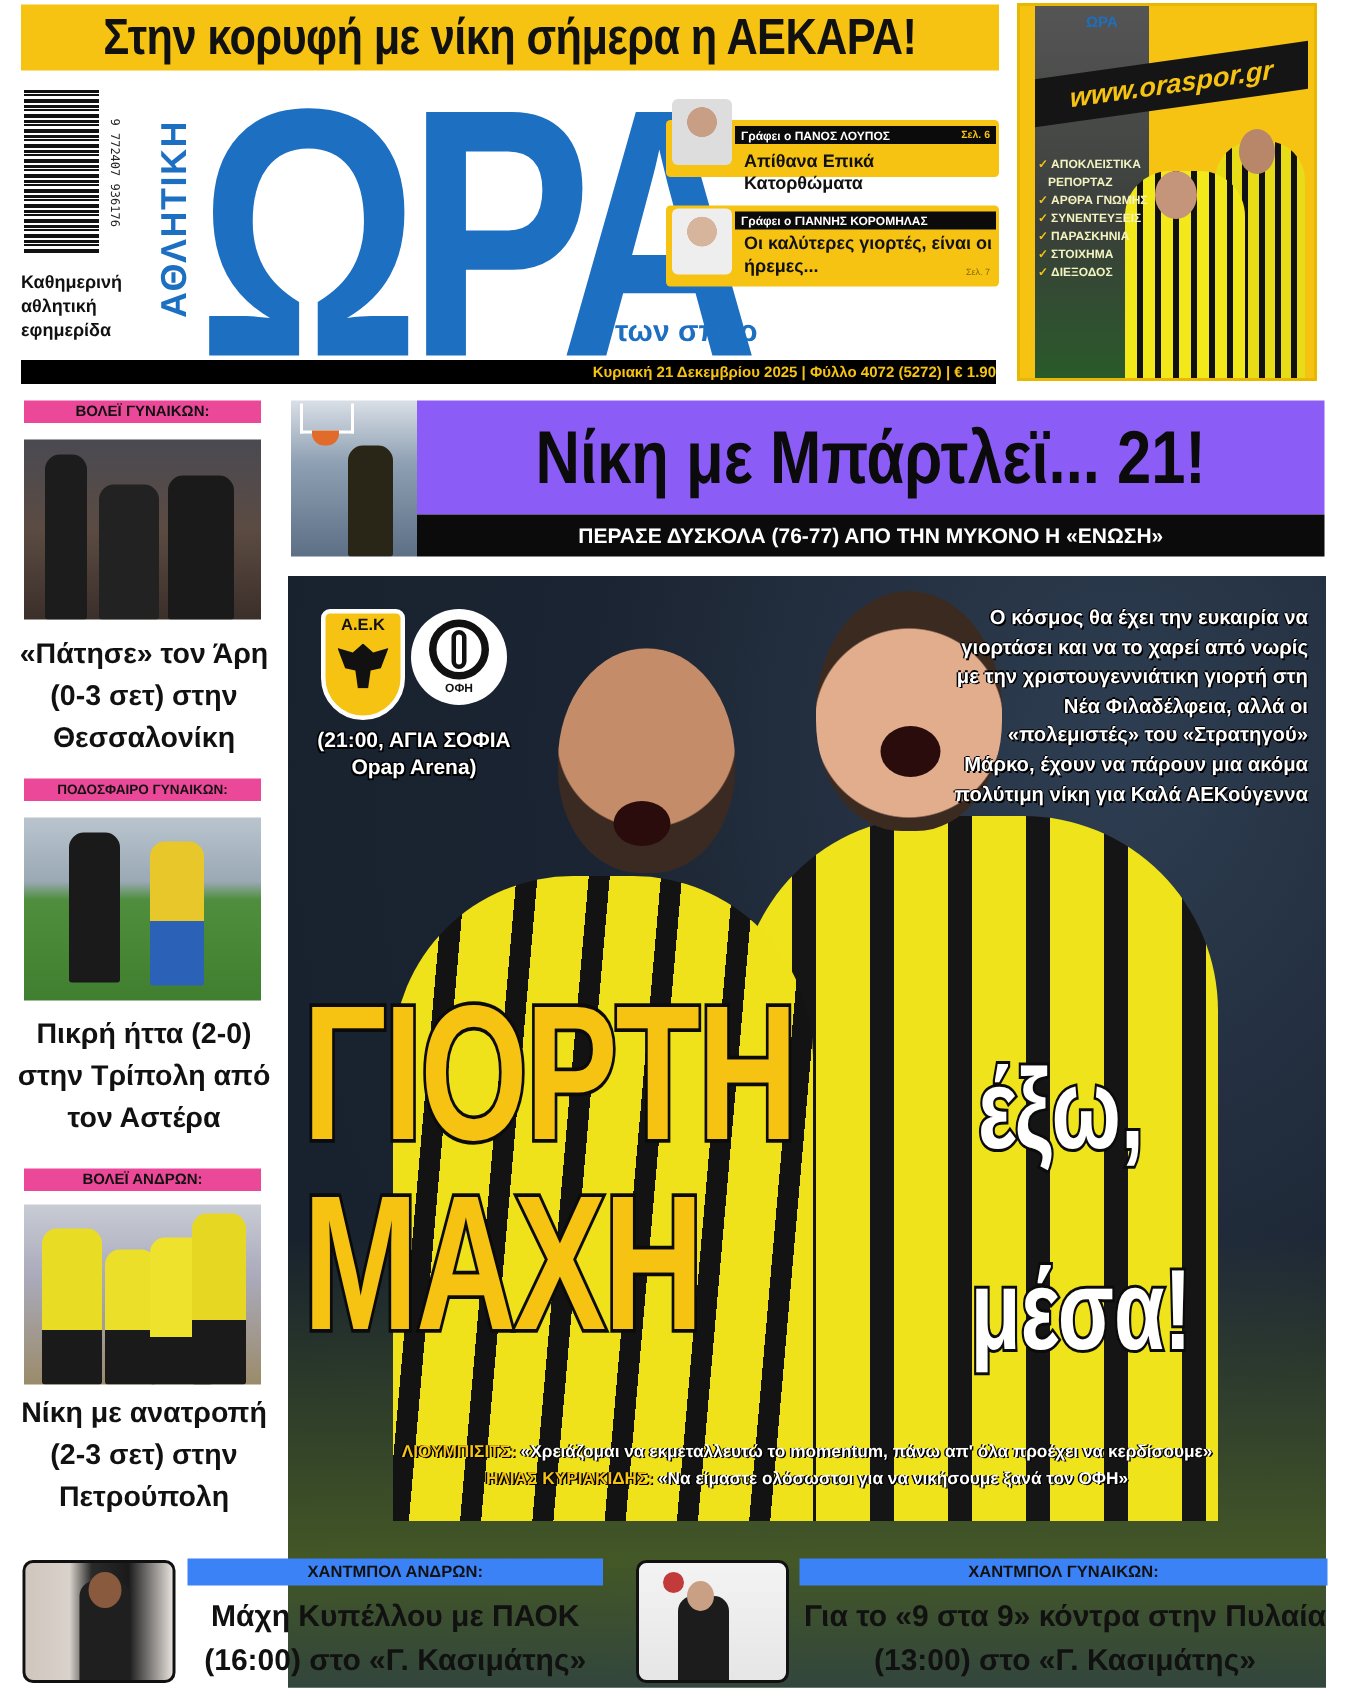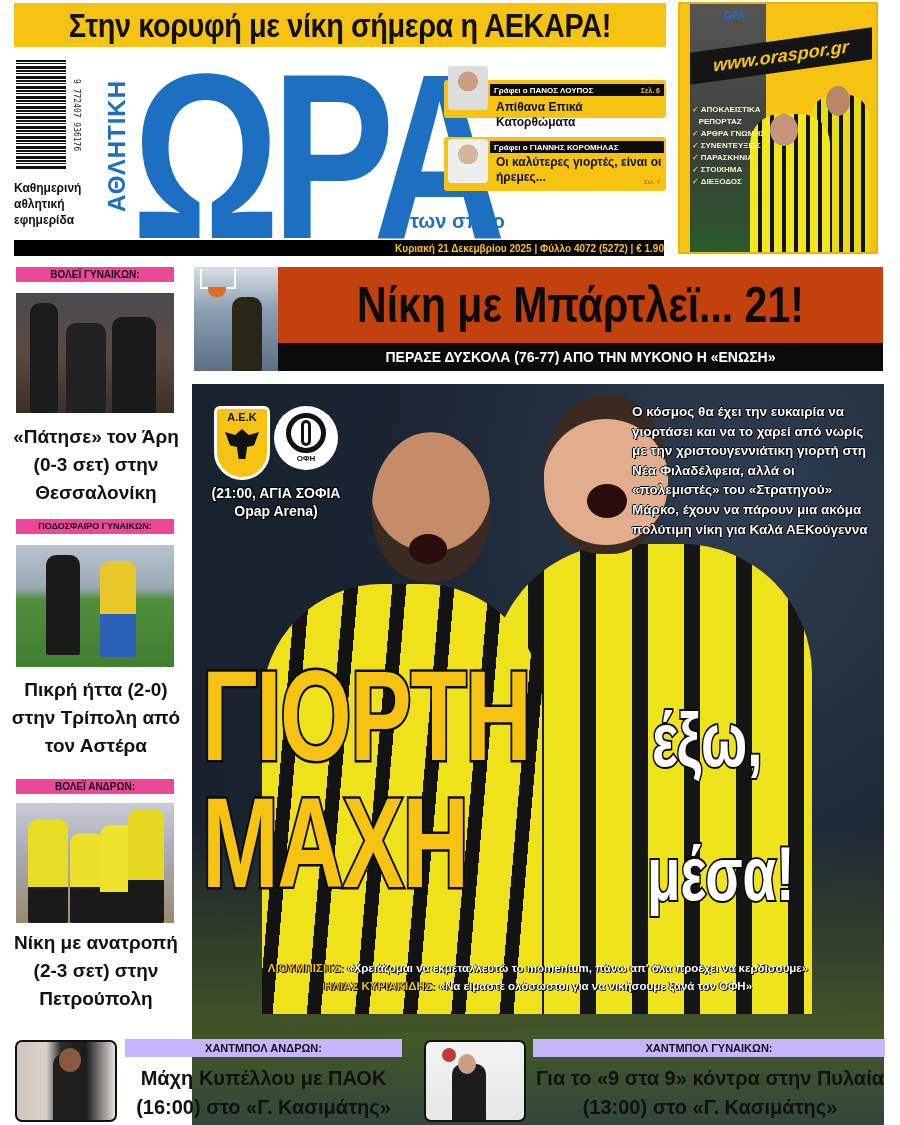--- a/index.html
+++ b/index.html
@@ -65,21 +65,21 @@
   #sec2-photo { top: 545px; height: 122px; background: linear-gradient(180deg, #b9c4ce 0%, #9aa9b4 35%, #4e8e3c 45%, #3f7f2f 100%); }
   #sec2-head { top: 676px; }
   #sec3-label { top: 779px; }
   #sec3-photo { top: 803px; height: 120px; background: linear-gradient(180deg, #c8ccd4 0%, #aab 40%, #9a8b6a 100%); }
   #sec3-head { top: 929px; }
 
   .fig { position: absolute; border-radius: 10px 10px 2px 2px; }
 
   
   #bball-photo { left: 194px; top: 267px; width: 84px; height: 104px; background: linear-gradient(180deg, #d9dfe6 0%, #8ea0b3 40%, #5c6f85 100%); overflow: hidden; }
-  #bball-headline { left: 278px; top: 267px; width: 605px; height: 76px; background: #c2410c; display: flex; align-items: center; justify-content: center; }
+  #bball-headline { left: 278px; top: 267px; width: 605px; height: 76px; background: #8b5cf6; display: flex; align-items: center; justify-content: center; }
   #bball-headline span { font-size: 50px; font-weight: 700; color: #0b0b0b; transform: scaleX(0.82); display: inline-block; white-space: nowrap; }
   #bball-sub { left: 278px; top: 343px; width: 605px; height: 28px; background: #0b0b0b; color: #fff; font-size: 14px; font-weight: 700; display: flex; align-items: center; justify-content: center; white-space: nowrap; }
 
   
   #hero { left: 192px; top: 384px; width: 692px; height: 800px; overflow: hidden;
     background: radial-gradient(ellipse at 80% 15%, #2e3e52 0%, #1b2432 45%, #16202b 100%); }
   #hero .field { position: absolute; left: 0; right: 0; bottom: 0; height: 360px; background: linear-gradient(180deg, rgba(60,80,40,0) 0%, rgba(85,110,35,0.7) 60%, rgba(40,60,80,0.9) 100%); }
   #hero .jersey1 { position: absolute; left: 70px; top: 200px; width: 280px; height: 430px; border-radius: 120px 120px 0 0;
     background: repeating-linear-gradient(95deg, #f0e21a 0 34px, #131313 34px 48px); }
   #hero .jersey2 { position: absolute; left: 300px; top: 160px; width: 320px; height: 470px; border-radius: 130px 130px 0 0;
@@ -91,39 +91,39 @@
 
   #crest-aek { left: 22px; top: 22px; width: 56px; height: 74px; background: #f6c312; border: 3px solid #fff; border-radius: 6px 6px 28px 28px; display: flex; flex-direction: column; align-items: center; }
   #crest-aek .t { font-size: 11px; font-weight: 700; color: #111; margin-top: 2px; }
   #crest-aek .eagle { margin-top: 6px; width: 34px; height: 30px; background: #111; clip-path: polygon(50% 0, 70% 20%, 100% 10%, 85% 55%, 65% 60%, 60% 100%, 40% 100%, 35% 60%, 15% 55%, 0 10%, 30% 20%); }
   #crest-ofi { left: 82px; top: 22px; width: 64px; height: 64px; background: #fff; border-radius: 50%; display: flex; align-items: center; justify-content: center; flex-direction: column; }
   #crest-ofi .ring { width: 40px; height: 40px; border-radius: 50%; border: 5px solid #111; display: flex; align-items: center; justify-content: center; }
   #crest-ofi .ring span { width: 10px; height: 26px; border: 3px solid #111; border-radius: 5px; }
   #crest-ofi .nm { font-size: 8px; font-weight: 700; color: #111; margin-top: 1px; }
   #match-info { left: 14px; top: 100px; width: 140px; text-align: center; color: #fff; font-size: 14px; font-weight: 700; line-height: 18px; text-shadow: 1px 1px 0 #000, -1px -1px 0 #000, 1px -1px 0 #000, -1px 1px 0 #000; }
 
-  #hero-blurb { left: 440px; top: 18px; width: 240px; color: #fff; font-size: 13.5px; font-weight: 700; line-height: 19.6px; text-shadow: 1px 1px 0 #000, -1px 0 0 #000, 0 -1px 0 #000; }
+  #hero-blurb { left: 440px; top: 18px; width: 240px; text-align: right; color: #fff; font-size: 13.5px; font-weight: 700; line-height: 19.6px; text-shadow: 1px 1px 0 #000, -1px 0 0 #000, 0 -1px 0 #000; }
 
   .big-y { position: absolute; color: #f6c312; font-weight: 700; font-size: 128px; line-height: 1; white-space: nowrap; transform: scaleX(0.72); transform-origin: left top;
     -webkit-text-stroke: 5px #0b0b0b; paint-order: stroke fill; letter-spacing: -2px; }
   .big-w { position: absolute; color: #fff; font-weight: 700; font-size: 76px; line-height: 1; white-space: nowrap; transform: scaleX(0.72); transform-origin: left top;
     -webkit-text-stroke: 4px #0b0b0b; paint-order: stroke fill; }
   #hl-1 { left: 10px; top: 268px; }
   #hl-2 { left: 10px; top: 395px; }
   #hl-1w { left: 460px; top: 318px; }
   #hl-2w { left: 455px; top: 452px; }
 
   #quotes { left: 0; top: 575px; width: 692px; text-align: center; font-size: 11.5px; font-weight: 700; line-height: 18px; color: #fff; text-shadow: 1px 1px 0 #000, -1px 0 0 #000; }
   #quotes .nm { color: #f6c312; }
 
   
   .bot-photo { position: absolute; top: 1040px; width: 102px; height: 82px; border: 2px solid #111; border-radius: 7px; overflow: hidden; }
   #bot1-photo { left: 15px; background: linear-gradient(90deg, #cfc6bd 0%, #d9d2cb 30%, #2a2a2a 45%, #1a1a1a 70%, #e6e1dc 100%); }
   #bot2-photo { left: 424px; background: linear-gradient(180deg, #f3f3f3 0%, #e6e6e6 100%); }
-  .bot-label { position: absolute; top: 1039px; height: 18px; background: #c4b5fd; font-size: 11px; font-weight: 700; color: #111; text-align: center; line-height: 18px; }
+  .bot-label { position: absolute; top: 1039px; height: 18px; background: #3b82f6; font-size: 11px; font-weight: 700; color: #111; text-align: center; line-height: 18px; }
   #bot1-label { left: 125px; width: 277px; }
   #bot2-label { left: 533px; width: 352px; }
   .bot-head { position: absolute; top: 1064px; font-size: 20px; font-weight: 700; line-height: 29px; text-align: center; color: #111; white-space: nowrap; }
   #bot1-head { left: 120px; width: 287px; }
   #bot2-head { left: 530px; width: 360px; }
 </style>
 </head>
 <body>
 
 <div id="top-banner" class="abs">

